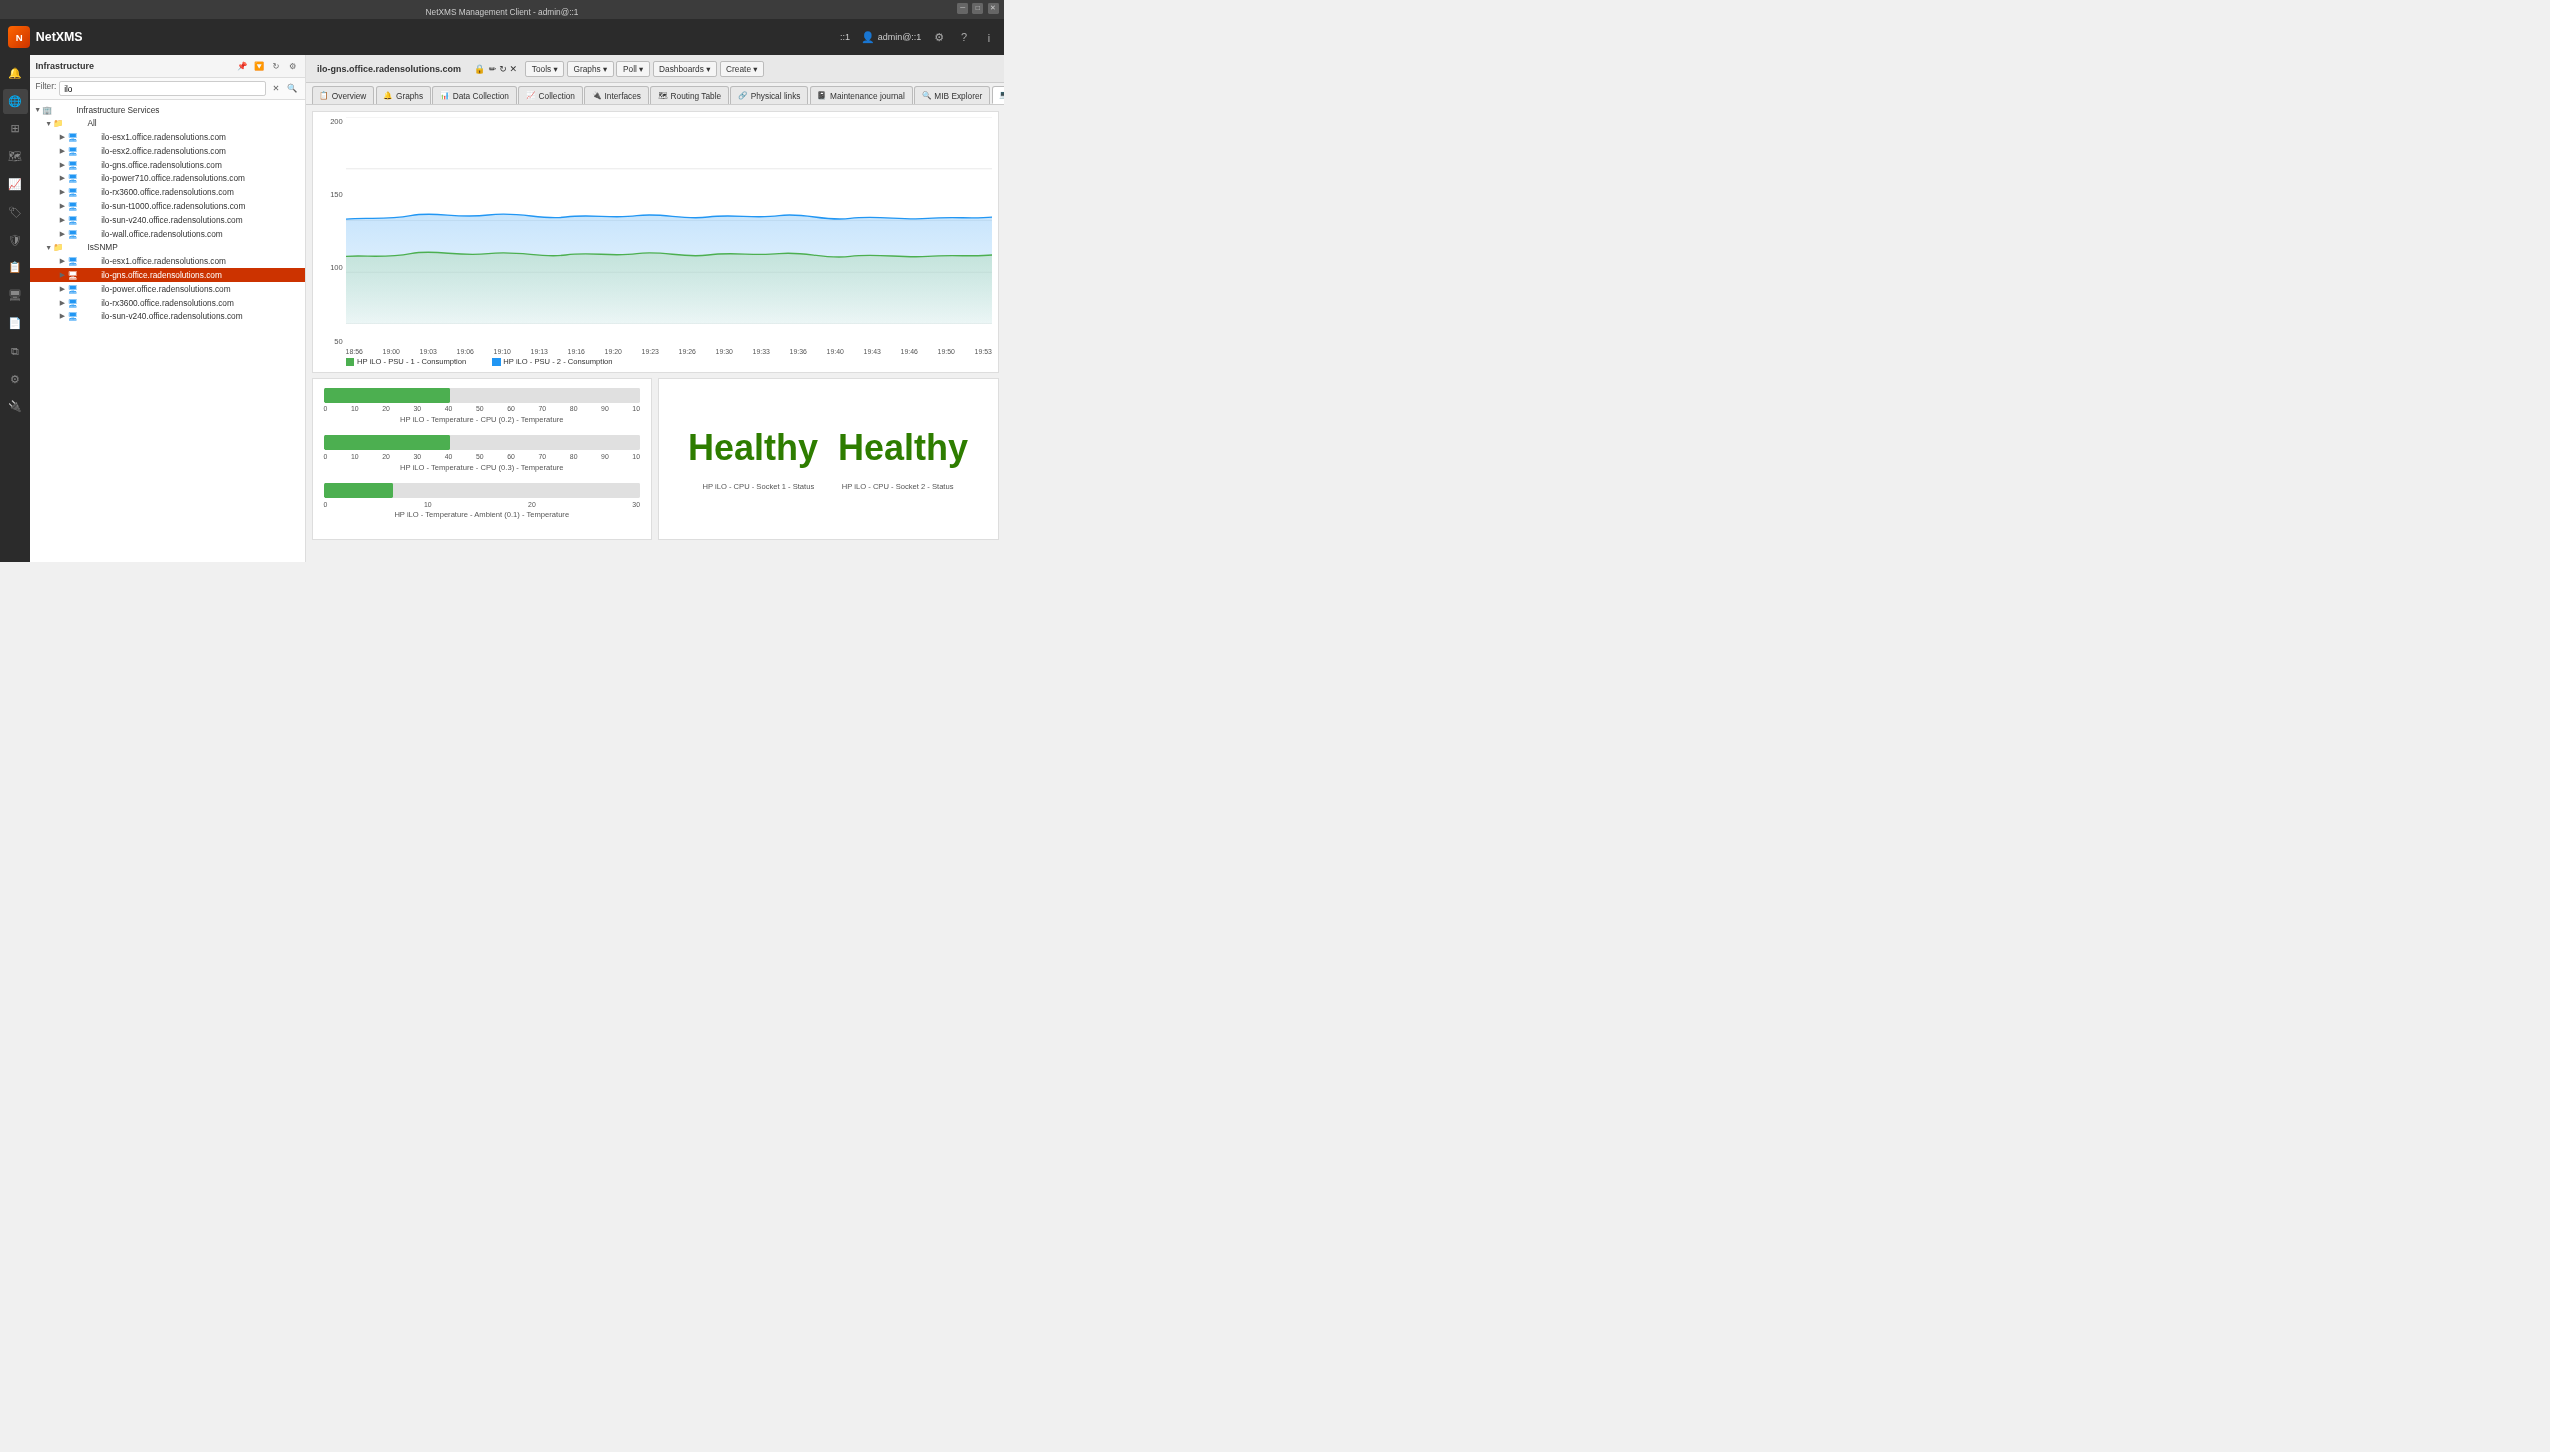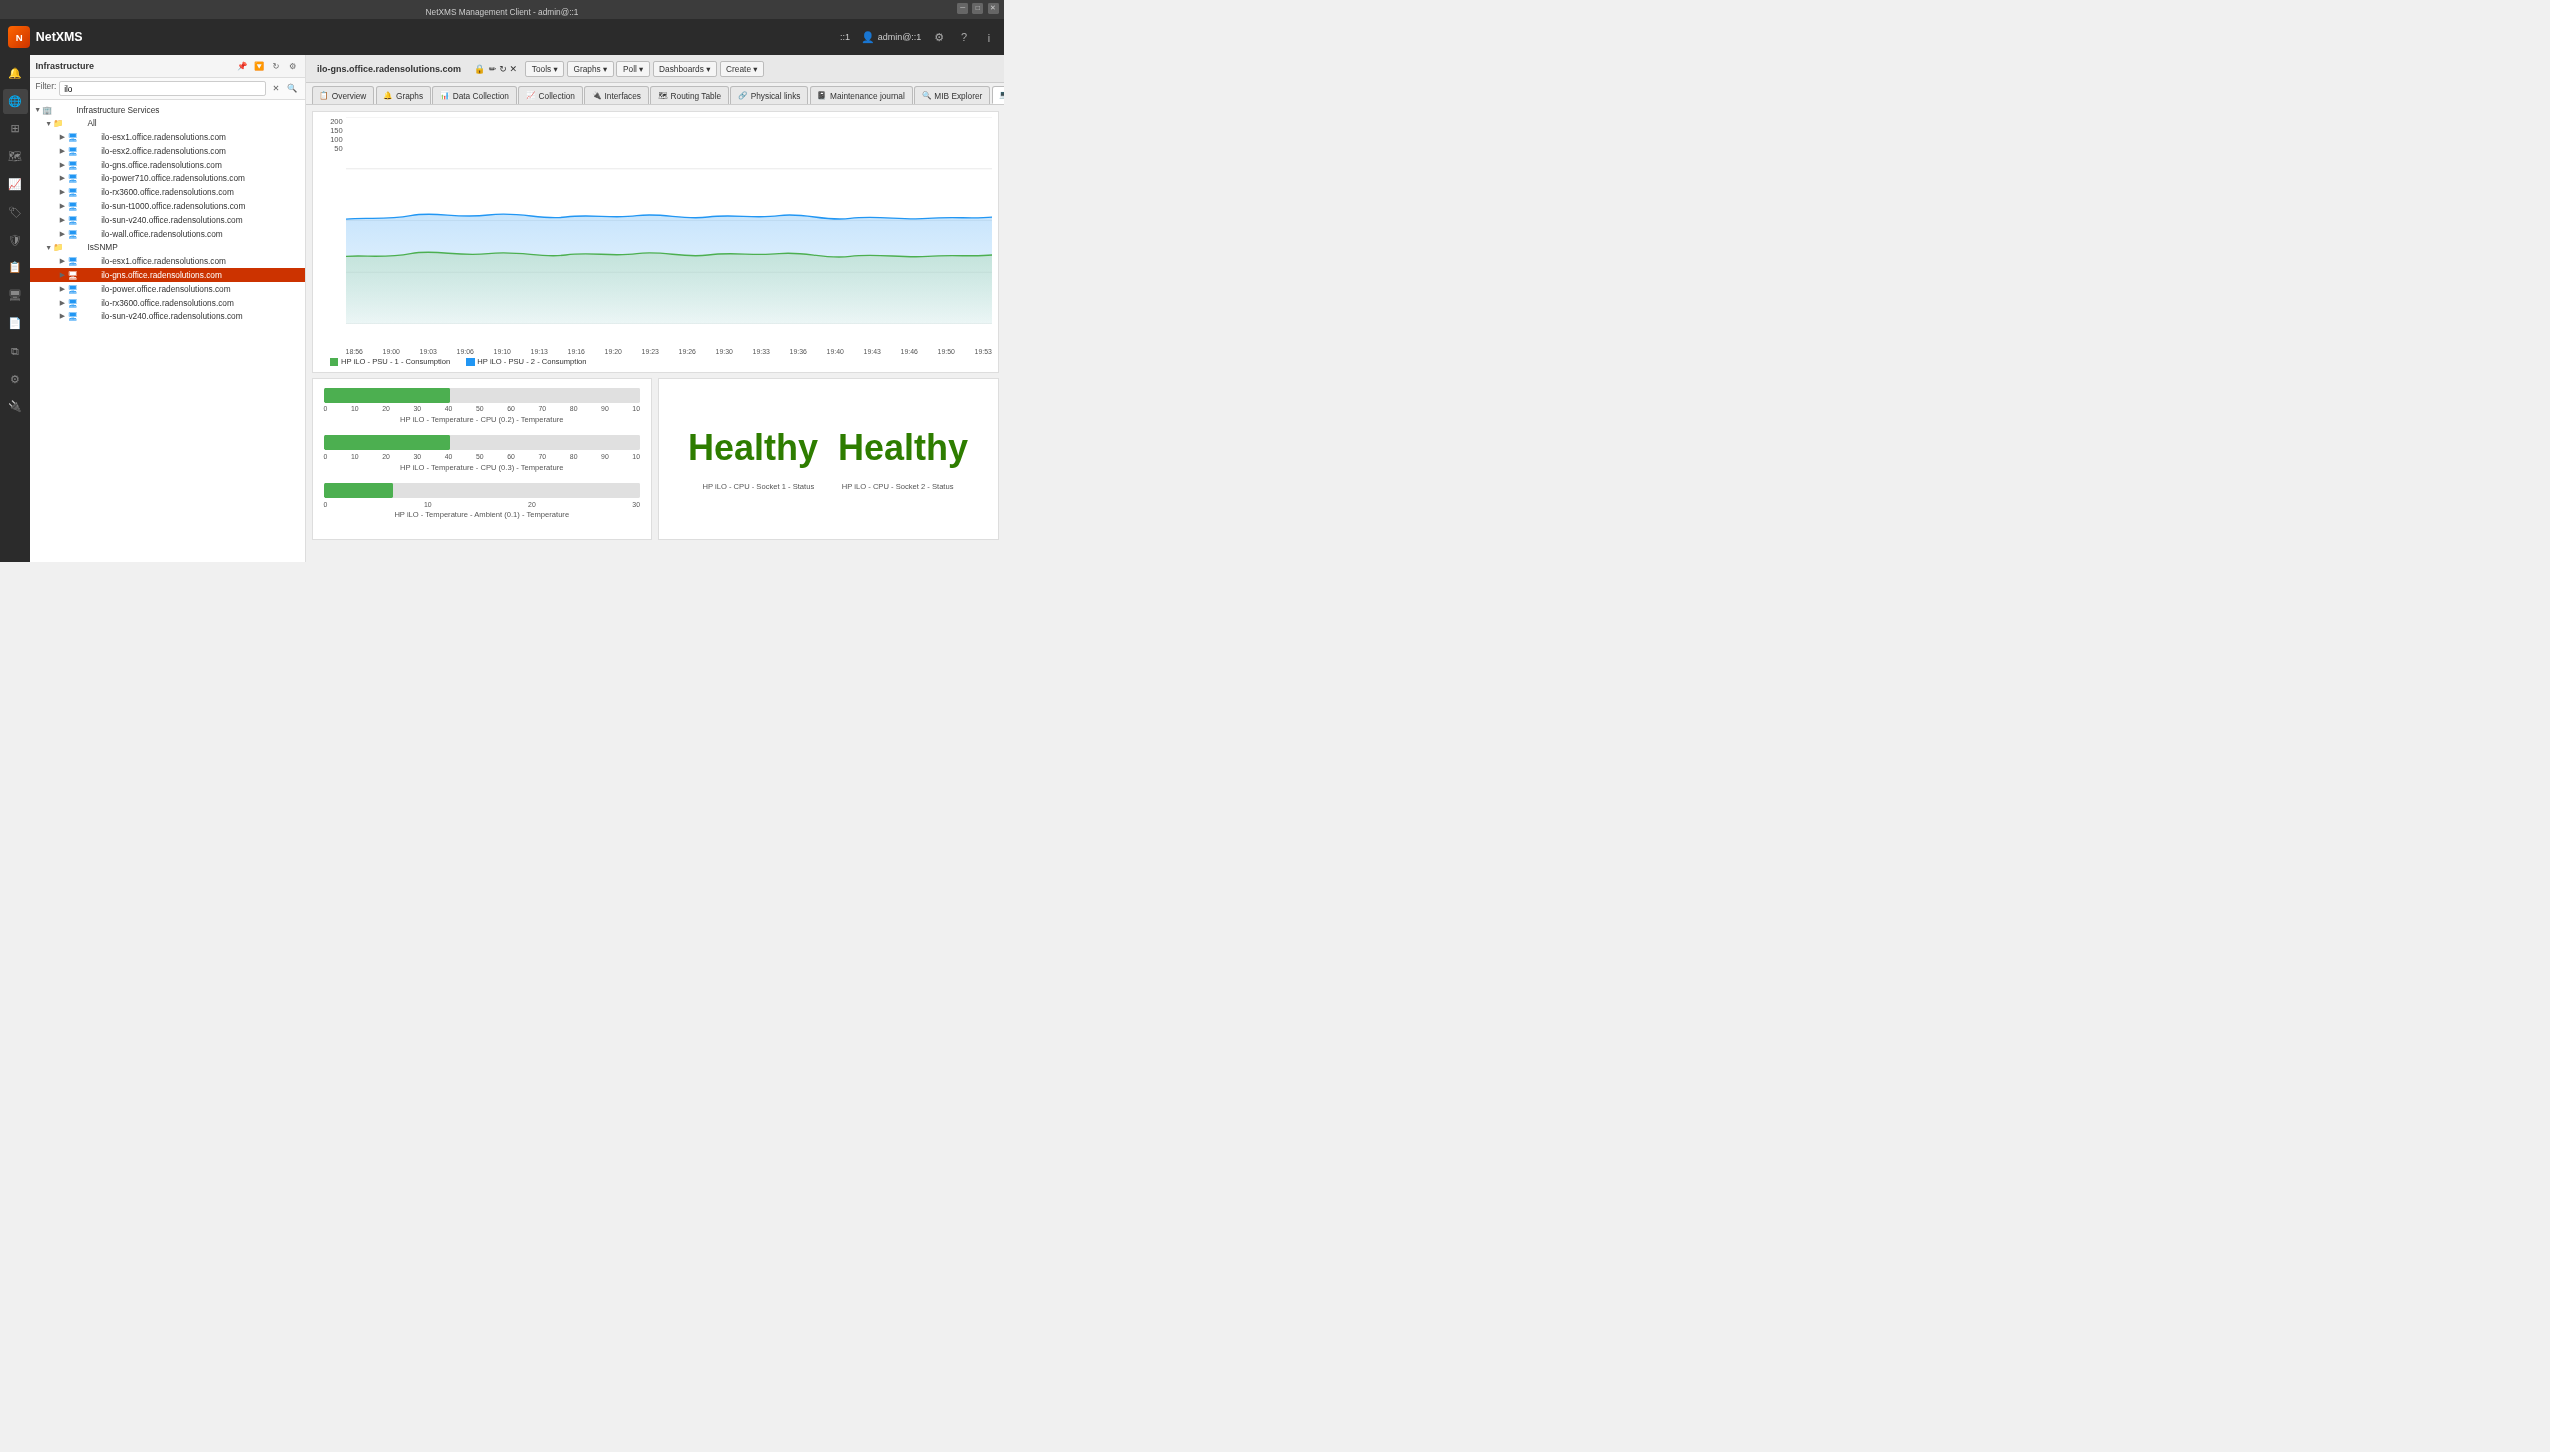--- a/index.html
+++ b/index.html
@@ -68,24 +68,24 @@
     .tab .tab-icon { width: 9.6px; height: 9.6px; display: inline-flex; align-items: center; justify-content: center; font-size: 7.6px; }
 
     
     #main-content { flex: 1; overflow-y: auto; padding: 5.5px; }
 
     
     #chart-area { background: white; border: 0.7px solid #ddd; margin-bottom: 5.5px; padding: 5.5px; }
 
     
     .line-chart-wrap { position: relative; }
-    .lc-yaxis { position: absolute; left: 0; top: 0; bottom: 20.7px; width: 27.6px; display: flex; flex-direction: column; justify-content: flex-start; align-items: flex-end; padding-right: 2.8px; font-size: 7.6px; color: #555; }
+    .lc-yaxis { position: absolute; left: 0; top: 0; bottom: 20.7px; width: 27.6px; display: flex; flex-direction: column; justify-content: space-between; align-items: flex-end; padding-right: 2.8px; font-size: 7.6px; color: #555; }
     .lc-body { margin-left: 27.6px; margin-bottom: 20.7px; position: relative; height: 207px; overflow: hidden; }
     .lc-xaxis { margin-left: 27.6px; display: flex; justify-content: space-between; font-size: 6.9px; color: #555; padding-top: 2.8px; }
-    .lc-legend { display: flex; gap: 16px; margin-left: 12px; margin-top: 2.8px; font-size: 7.6px; }
+    .lc-legend { display: flex; gap: 26px; margin-left: 28px; margin-top: 2.8px; font-size: 7.6px; }
     .lc-legend-item { display: flex; align-items: center; gap: 2.8px; }
     .lc-legend-color { width: 8.3px; height: 8.3px; display: inline-block; }
 
     
     #widgets { display: flex; gap: 5.5px; }
     #widget-bars { background: white; border: 0.7px solid #ddd; flex: 1; padding: 8.3px 11px; }
     #widget-status { background: white; border: 0.7px solid #ddd; width: 341px; padding: 8.3px 11px; display: flex; flex-direction: column; justify-content: center; align-items: center; }
 
     .bar-chart-item { margin-bottom: 11px; }
     .bar-track { background: #e0e0e0; height: 15px; border-radius: 1.4px; position: relative; overflow: hidden; margin-bottom: 2.8px; }

